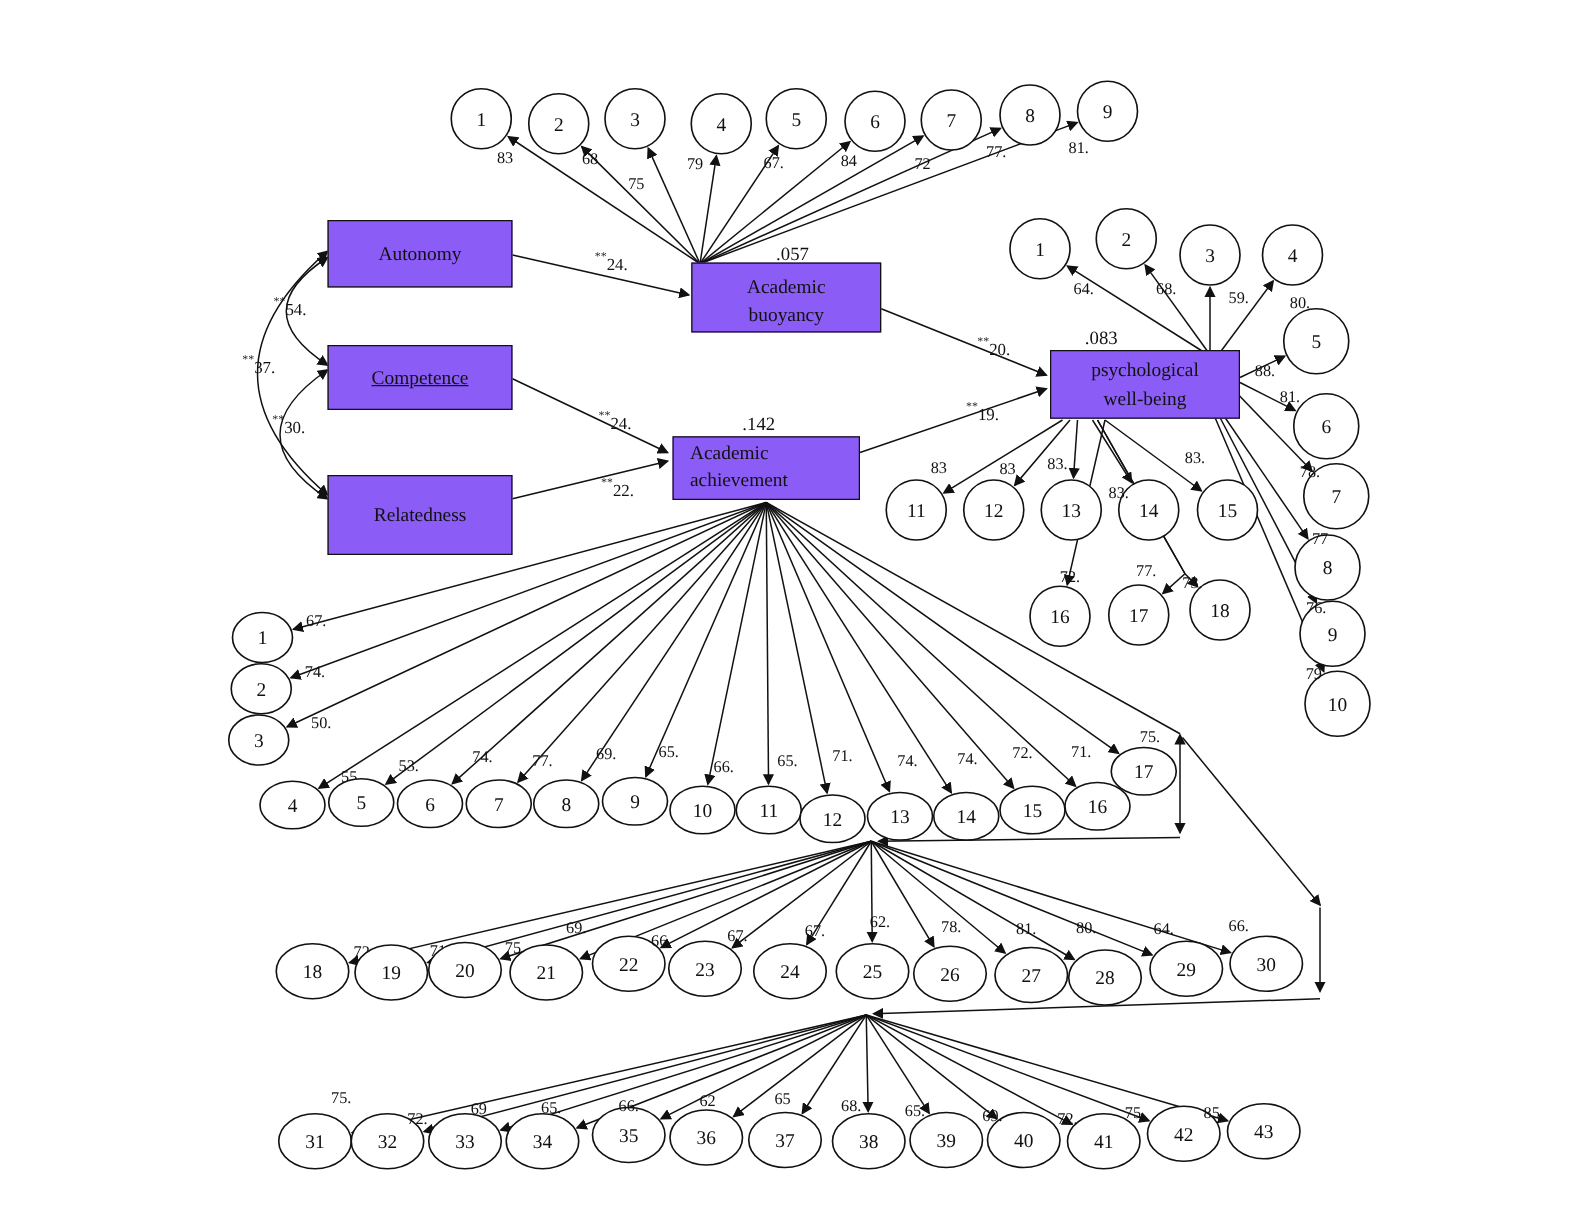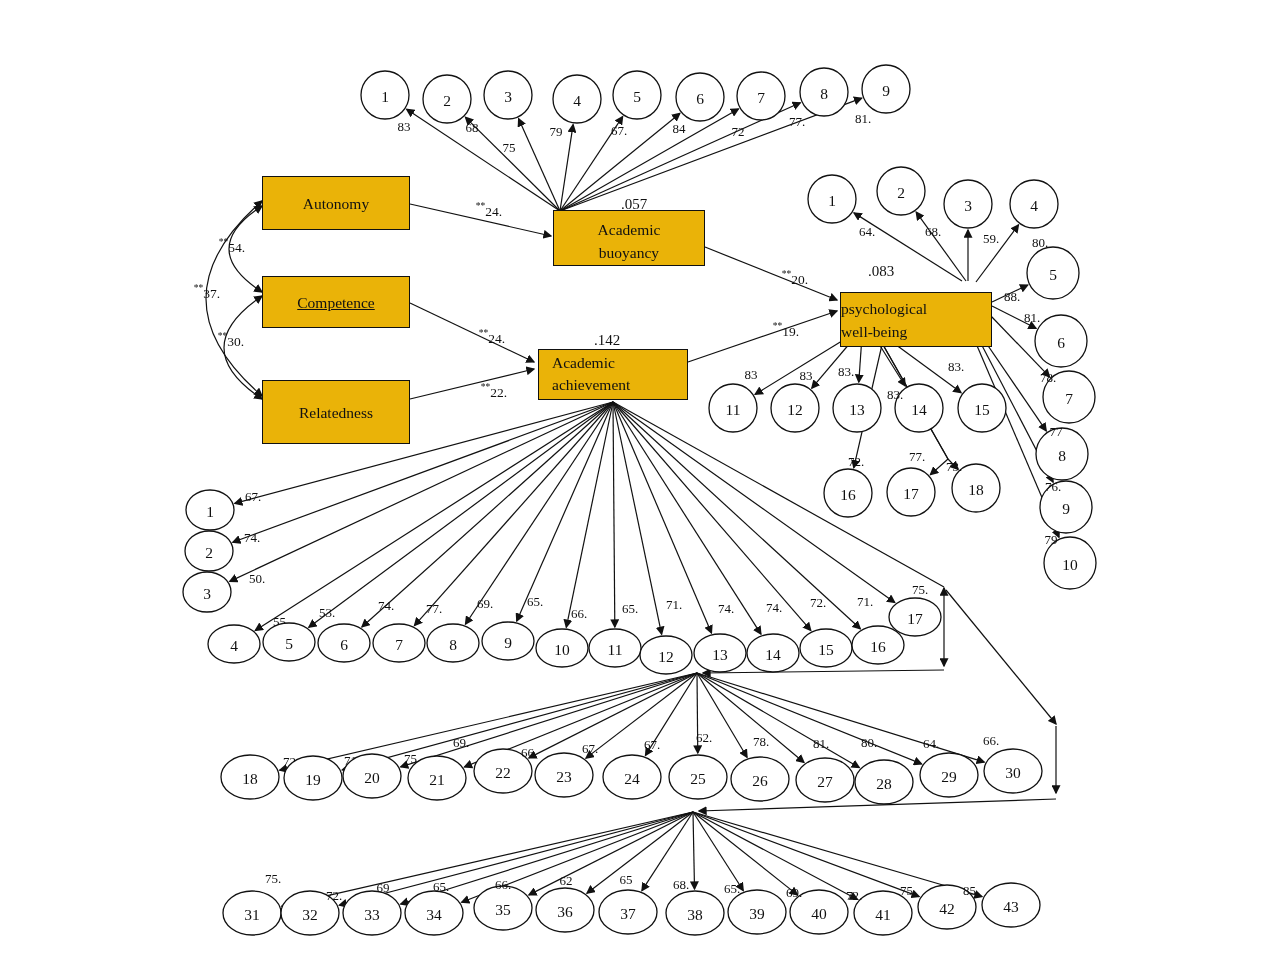--- a/index.html
+++ b/index.html
@@ -1,25 +1,25 @@
 <!DOCTYPE html>
 <html><head>
 <meta charset="utf-8">
 <style>
   html,body{margin:0;padding:0;background:#fff;}
   #canvas{position:relative;width:1265px;height:972px;background:#fff;overflow:hidden;
           font-family:"Liberation Serif",serif;color:#111;}
   #title{position:absolute;left:95px;top:10px;font-style:italic;font-size:17px;white-space:nowrap;}
   #diagram{position:absolute;left:0;top:0;}
-  .lbox{position:absolute;border:1.5px solid #111;background:#eab308;box-sizing:border-box;
+  .lbox{position:absolute;border:1.5px solid #111;background:#8b5cf6;box-sizing:border-box;
         font-size:15.5px;line-height:23px;overflow:hidden;}
   .lbox.c1{display:flex;align-items:center;justify-content:center;}
   #box-academic-buoyancy{text-align:center;padding-top:7px;}
   #box-academic-achievement{text-align:left;padding:2px 0 0 13px;line-height:22px;}
-  #box-psychological-well-being{text-align:left;padding-top:4px;margin-top:12px;}
+  #box-psychological-well-being{text-align:center;padding-top:4px;}
   .clipdots{font-size:9px;line-height:5px;letter-spacing:5px;padding-left:45px;}
   svg text{font-family:"Liberation Serif",serif;fill:#111;}
 </style>
 </head>
 <body>
 
 <div id="canvas">
   <svg id="diagram" width="1265" height="972">
     <defs>
       <marker id="arr" viewBox="0 0 10 10" refX="8.5" refY="5" markerWidth="7.5" markerHeight="7.5" orient="auto-start-reverse">

